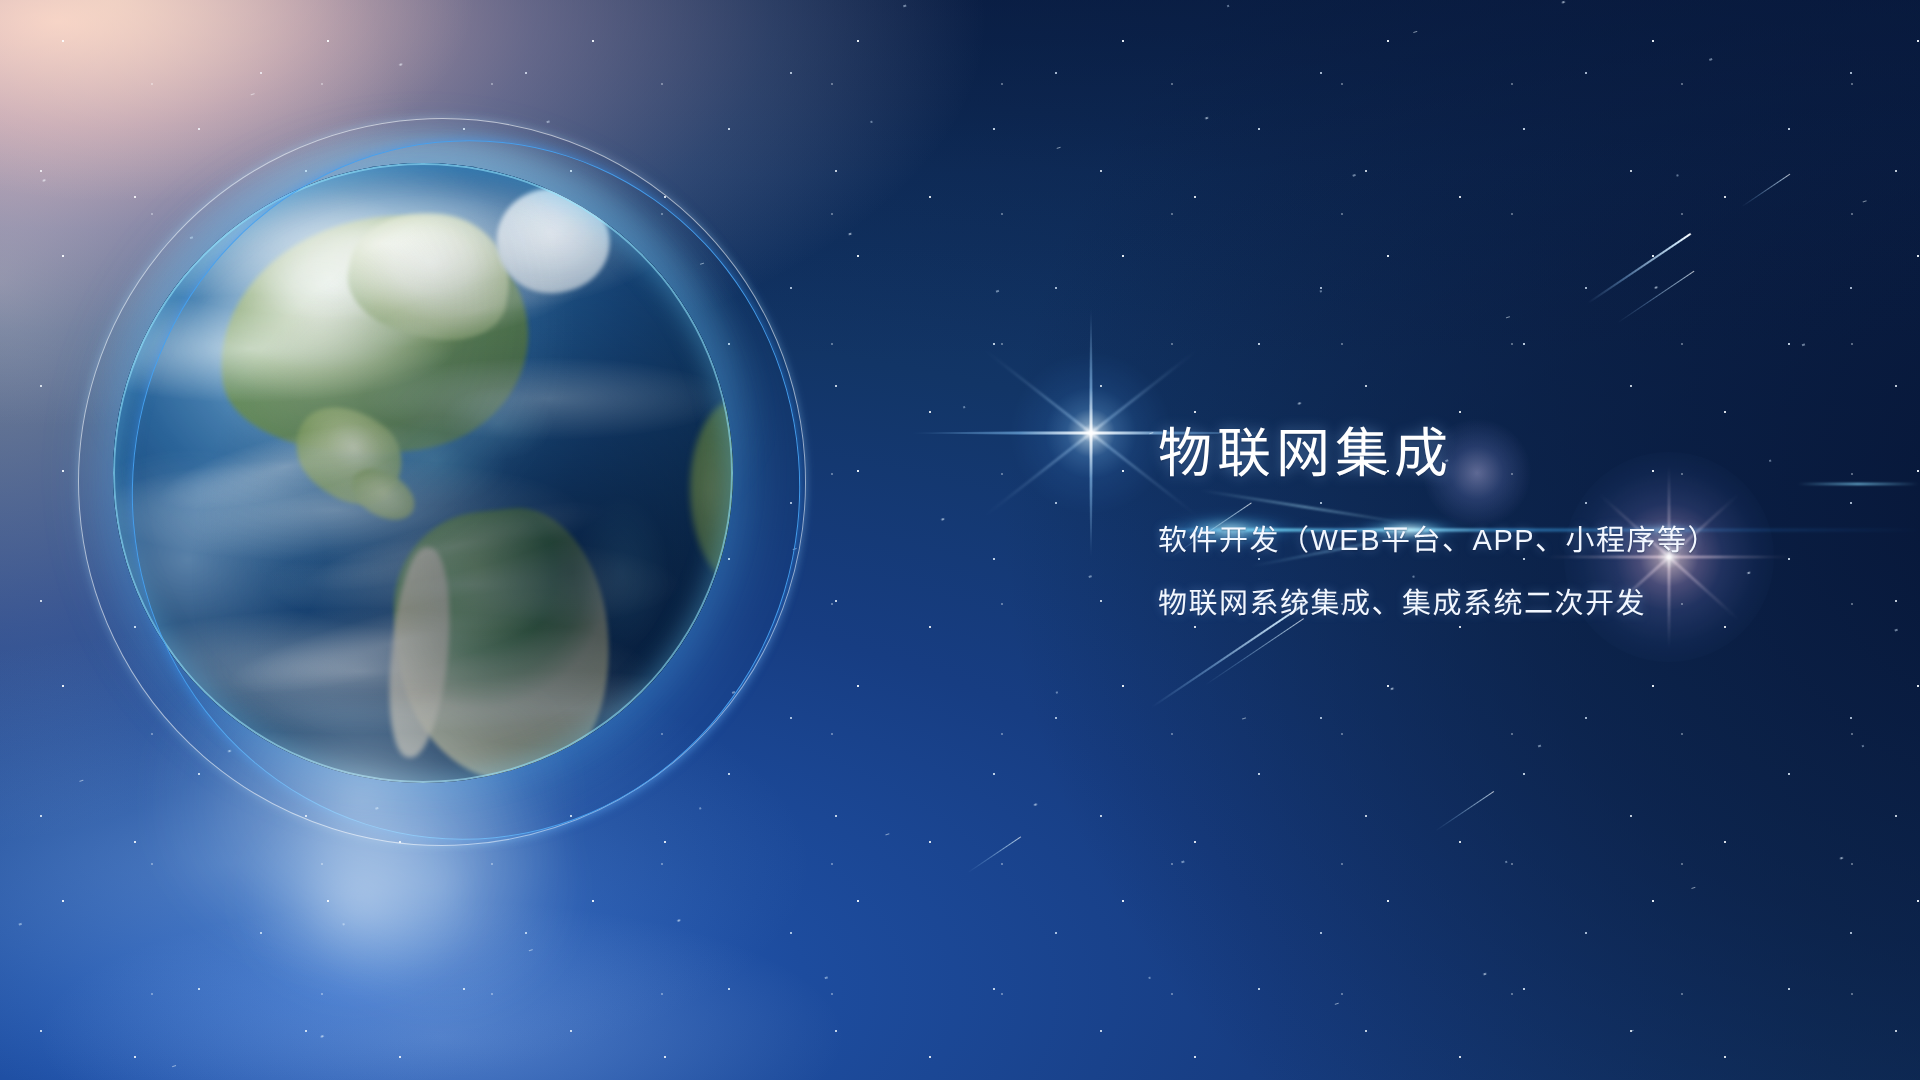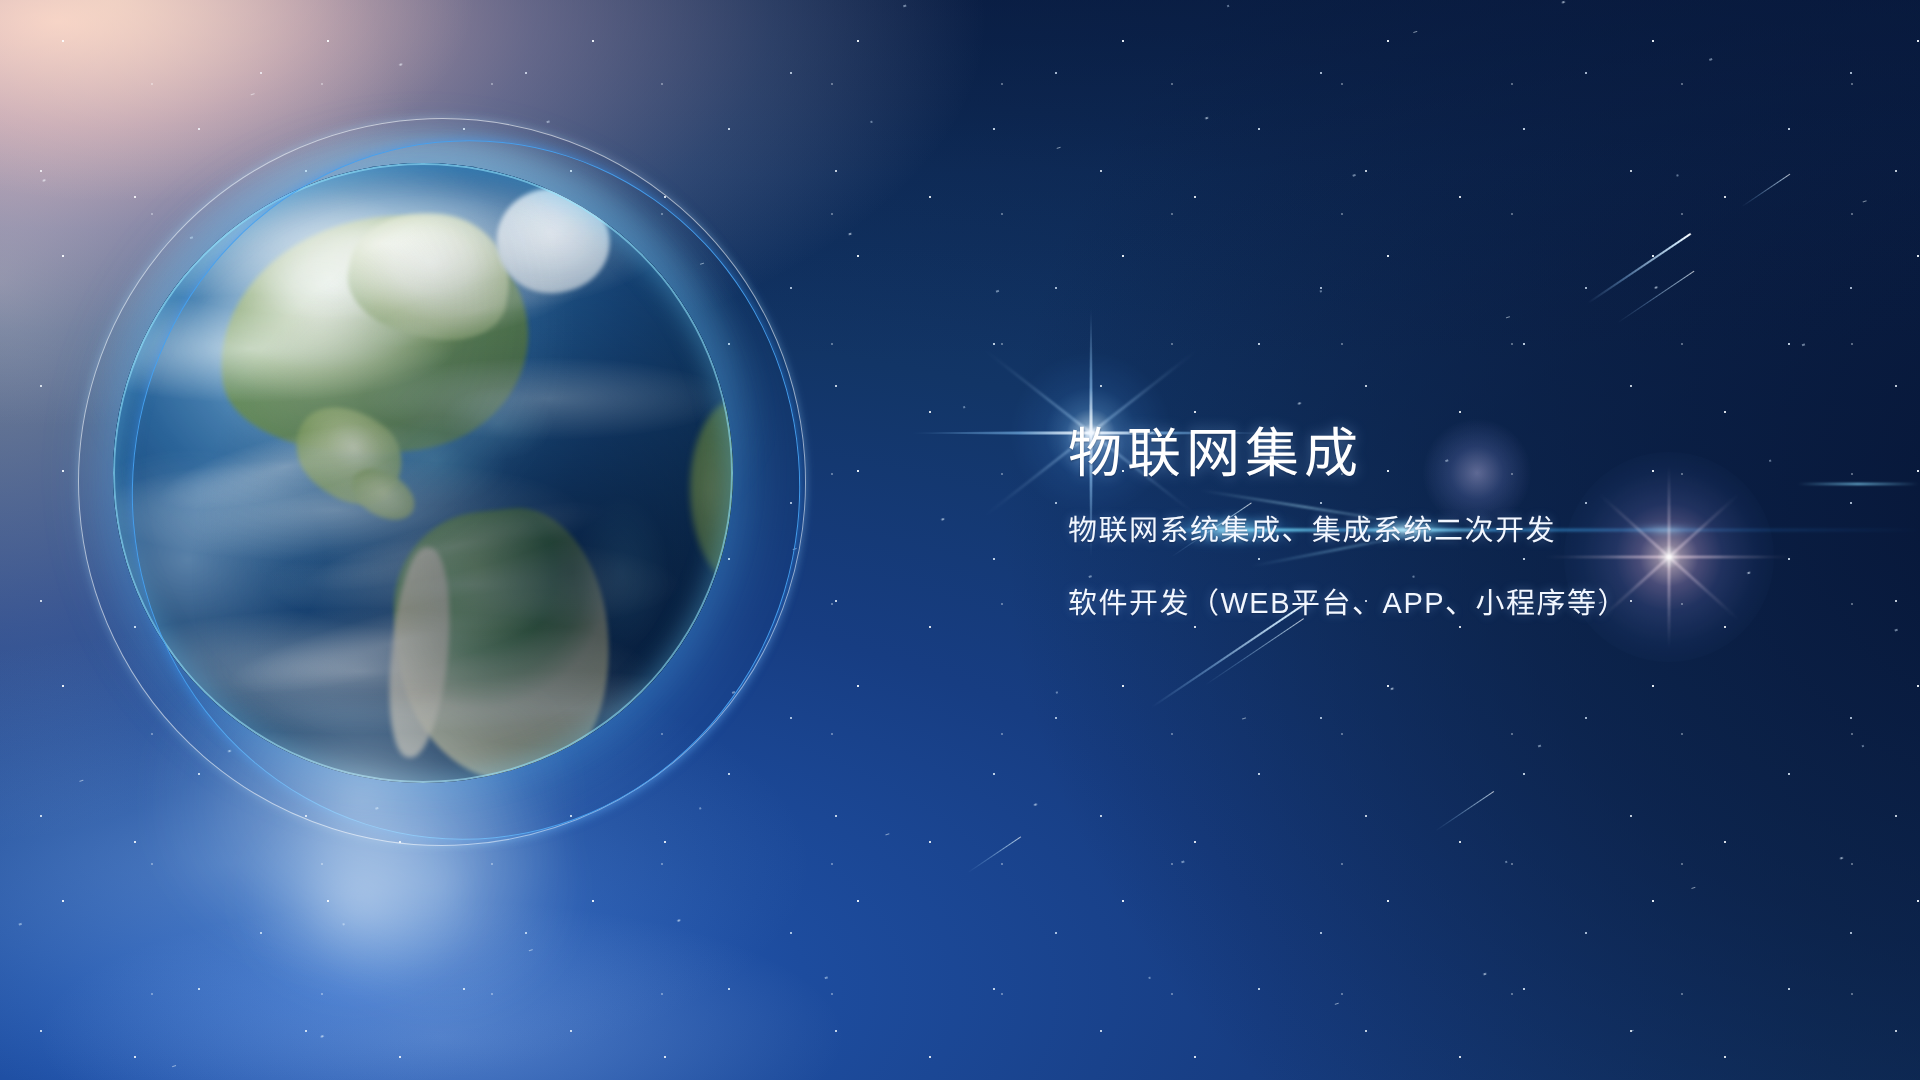--- a/index.html
+++ b/index.html
@@ -391,21 +391,21 @@
   
   #flare-ghost{left:1476px;top:472px;width:2px;height:2px;}
   #flare-ghost .halo{
     width:110px;height:110px;
     background:radial-gradient(circle, rgba(215,200,255,.40) 0%, rgba(150,150,240,.18) 34%, rgba(110,130,225,0) 70%);
   }
 
   
   #copy{
     position:absolute;
-    left:1068px; top:424px;
+    left:1158px; top:424px;
     width:760px;
   }
   #headline{
     margin:0;
     font-size:54px;
     line-height:1.08;
     font-weight:400;
     letter-spacing:5px;
     color:#ffffff;
     text-shadow:0 0 14px rgba(150,200,255,.45), 0 1px 2px rgba(0,20,50,.55);
@@ -507,17 +507,17 @@
   <div class="flare" id="flare-warm">
     <span class="flare-core halo"></span>
     <span class="flare-ray ray-d1"></span>
     <span class="flare-ray ray-d2"></span>
     <span class="flare-ray ray-v"></span>
     <span class="flare-ray ray-h"></span>
   </div>
 
   <div id="copy">
     <h1 id="headline">物联网集成</h1>
+    <p class="sub" id="sub1">软件开发（WEB平台、APP、小程序等）</p>
     <p class="sub" id="sub2">物联网系统集成、集成系统二次开发</p>
-    <p class="sub" id="sub1">软件开发（WEB平台、APP、小程序等）</p>
   </div>
 
 </div>
 
 </body></html>

